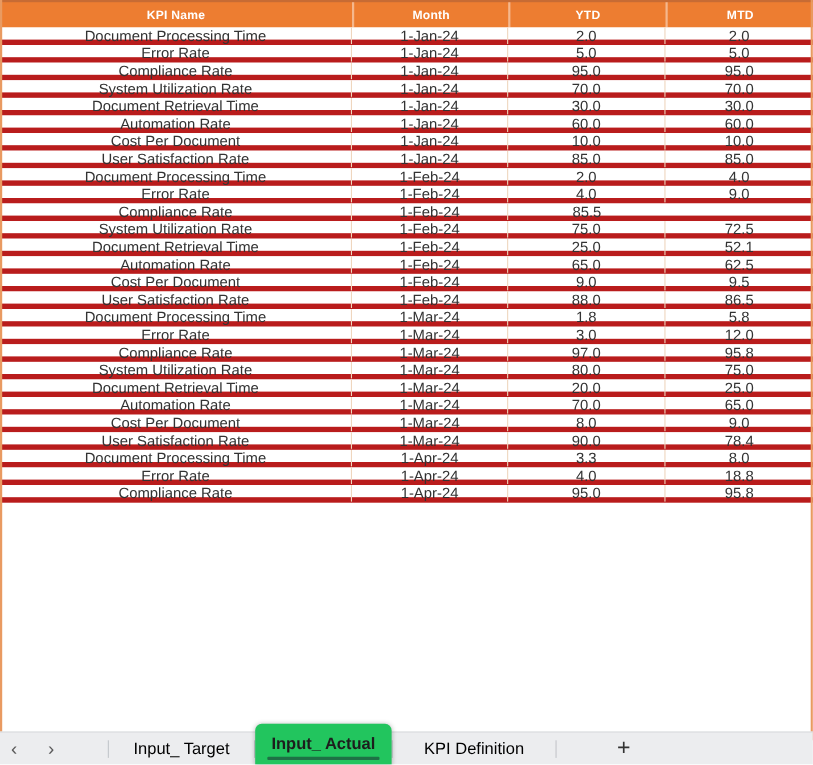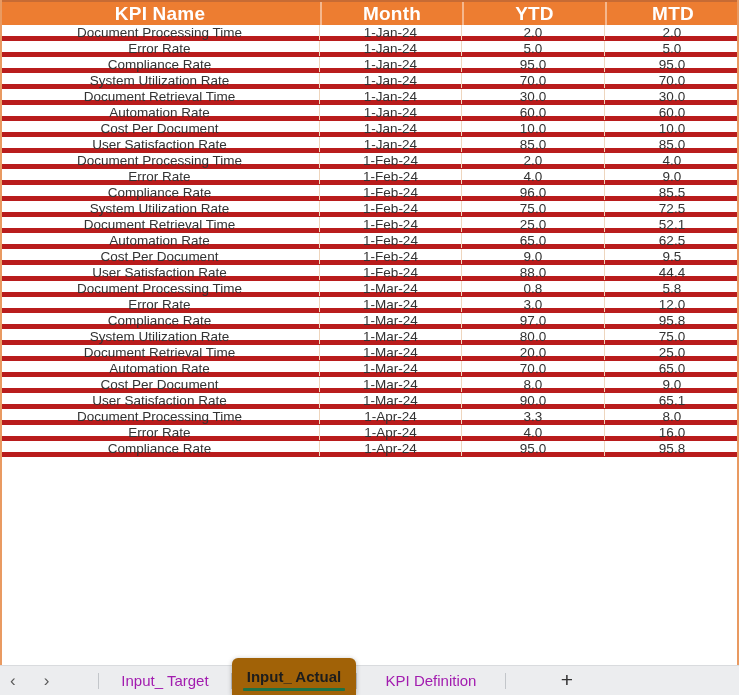--- a/index.html
+++ b/index.html
@@ -9,21 +9,21 @@
     background:#fff; font-family:"Liberation Sans", sans-serif;
   }
   
   .table { position:absolute; top:0; left:0; width:739px; }
   .thead {
     display:grid; grid-template-columns:320px 142px 143px 134px;
     height:25px; background:#ED7D31; border-top:2px solid #C76B34;
   }
   .th {
     display:flex; align-items:center; justify-content:center;
-    color:#fff; font-weight:bold; font-size:19px; letter-spacing:.2px;
+    color:#fff; font-weight:bold; font-size:11px; letter-spacing:.2px;
   }
   .th + .th { border-left:2px solid rgba(255,255,255,.45); }
   .tr {
     display:grid; grid-template-columns:320px 142px 143px 134px;
     height:16px; border-bottom:5px solid #b91c1c; background:#fff;
   }
   .td {
     display:flex; align-items:center; justify-content:center;
     font-size:13.5px; color:#333;
   }
@@ -38,26 +38,26 @@
     display:flex; align-items:flex-end; z-index:5; overflow:visible;
   }
   .navs {
     width:98px; height:30px; display:flex; align-items:center;
     padding-left:6px; gap:20px; color:#5a5a5a;
   }
   .nav-arrow { font-size:17px; line-height:1; cursor:default; padding:0 4px; }
   .sep { width:1px; height:16px; background:#C3C6CA; align-self:center; }
   .tab {
     height:30px; display:flex; align-items:center; justify-content:center;
-    font-size:15px; color:#a21caf; cursor:default; white-space:nowrap;
+    font-size:15px; color:#000000; cursor:default; white-space:nowrap;
   }
   .tab-target { width:132px; }
   .tab-kpidef { width:148px; }
   .tab.active {
-    width:124px; height:37px; background:#a16207;
+    width:124px; height:37px; background:#22c55e;
     border-radius:6px 6px 0 0; box-shadow:0 1px 5px rgba(0,0,0,.28);
     font-weight:bold; color:#1d1d1d; position:relative; z-index:6;
   }
   .tab-underline {
     position:absolute; left:11px; right:11px; bottom:4px; height:3px;
     background:#1E7145; border-radius:1px;
   }
   .add-tab {
     width:122px; height:30px; display:flex; align-items:center; justify-content:center;
     font-size:21px; font-weight:300; color:#333; cursor:default;
@@ -132,21 +132,20 @@
         </div>
         <div class="tr">
           <div class="td">Error Rate</div>
           <div class="td">1-Feb-24</div>
           <div class="td">4.0</div>
           <div class="td">9.0</div>
         </div>
         <div class="tr">
           <div class="td">Compliance Rate</div>
           <div class="td">1-Feb-24</div>
-          <div class="td">96.0</div>
           <div class="td">85.5</div>
         </div>
         <div class="tr">
           <div class="td">System Utilization Rate</div>
           <div class="td">1-Feb-24</div>
           <div class="td">75.0</div>
           <div class="td">72.5</div>
         </div>
         <div class="tr">
           <div class="td">Document Retrieval Time</div>
@@ -163,26 +162,26 @@
         <div class="tr">
           <div class="td">Cost Per Document</div>
           <div class="td">1-Feb-24</div>
           <div class="td">9.0</div>
           <div class="td">9.5</div>
         </div>
         <div class="tr">
           <div class="td">User Satisfaction Rate</div>
           <div class="td">1-Feb-24</div>
           <div class="td">88.0</div>
-          <div class="td">44.4</div>
-        </div>
-        <div class="tr">
-          <div class="td">Document Processing Time</div>
-          <div class="td">1-Mar-24</div>
-          <div class="td">0.8</div>
+          <div class="td">86.5</div>
+        </div>
+        <div class="tr">
+          <div class="td">Document Processing Time</div>
+          <div class="td">1-Mar-24</div>
+          <div class="td">1.8</div>
           <div class="td">5.8</div>
         </div>
         <div class="tr">
           <div class="td">Error Rate</div>
           <div class="td">1-Mar-24</div>
           <div class="td">3.0</div>
           <div class="td">12.0</div>
         </div>
         <div class="tr">
           <div class="td">Compliance Rate</div>
@@ -211,33 +210,33 @@
         <div class="tr">
           <div class="td">Cost Per Document</div>
           <div class="td">1-Mar-24</div>
           <div class="td">8.0</div>
           <div class="td">9.0</div>
         </div>
         <div class="tr">
           <div class="td">User Satisfaction Rate</div>
           <div class="td">1-Mar-24</div>
           <div class="td">90.0</div>
-          <div class="td">65.1</div>
+          <div class="td">78.4</div>
         </div>
         <div class="tr">
           <div class="td">Document Processing Time</div>
           <div class="td">1-Apr-24</div>
           <div class="td">3.3</div>
           <div class="td">8.0</div>
         </div>
         <div class="tr">
           <div class="td">Error Rate</div>
           <div class="td">1-Apr-24</div>
           <div class="td">4.0</div>
-          <div class="td">16.0</div>
+          <div class="td">18.8</div>
         </div>
         <div class="tr">
           <div class="td">Compliance Rate</div>
           <div class="td">1-Apr-24</div>
           <div class="td">95.0</div>
           <div class="td">95.8</div>
         </div>
       </div>
   </div>
 

